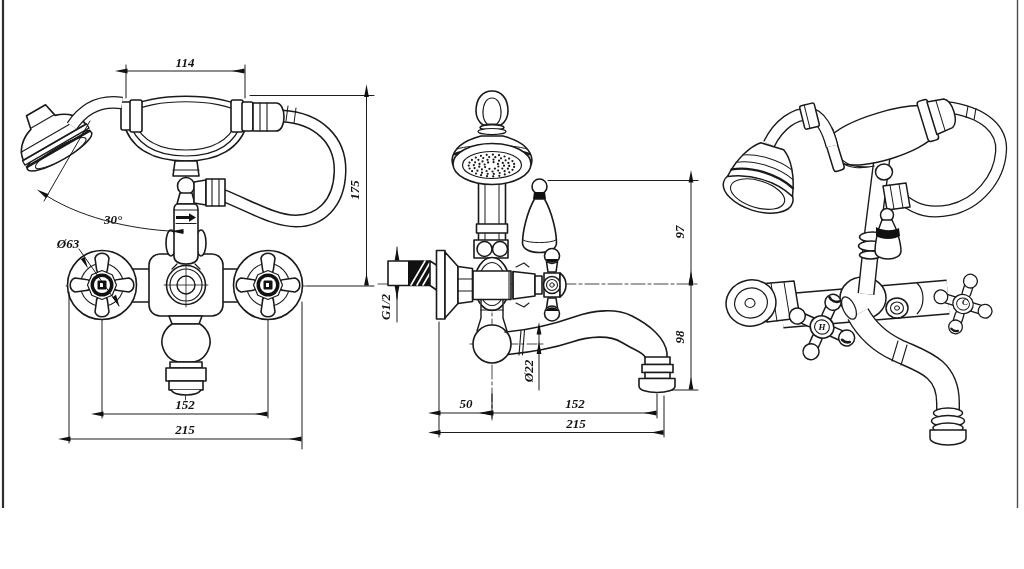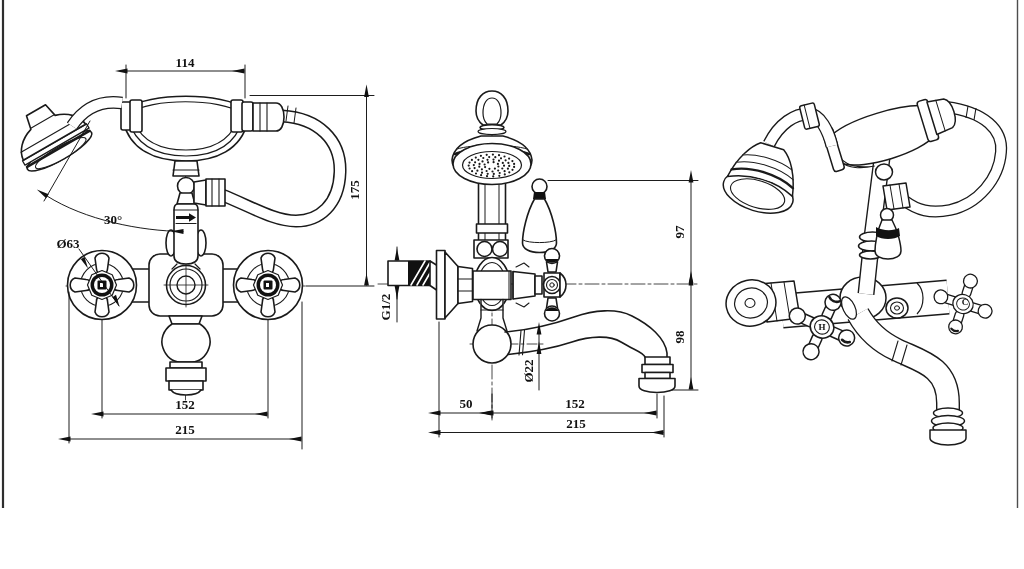--- a/index.html
+++ b/index.html
@@ -1,17 +1,17 @@
 <!DOCTYPE html>
 <html><head>
 <meta charset="utf-8">
 <style>
   html,body{margin:0;padding:0;background:#ffffff;}
   .stage{position:relative;width:1024px;height:508px;background:#ffffff;overflow:hidden;
-         font-family:"Liberation Serif","DejaVu Serif",serif;}
+         font-family:"Liberation Serif","DejaVu Serif",serif;font-style:italic;}
   svg{position:absolute;left:0;top:0;}
   svg text{font-family:"Liberation Serif","DejaVu Serif",serif;font-weight:bold;fill:#111;}
   .dim{font-size:13px;}
   .idx{font-size:9px;}
 </style>
 </head>
 <body>
 
 <div class="stage">
 <svg width="1024" height="569" viewBox="0 0 1024 569">

